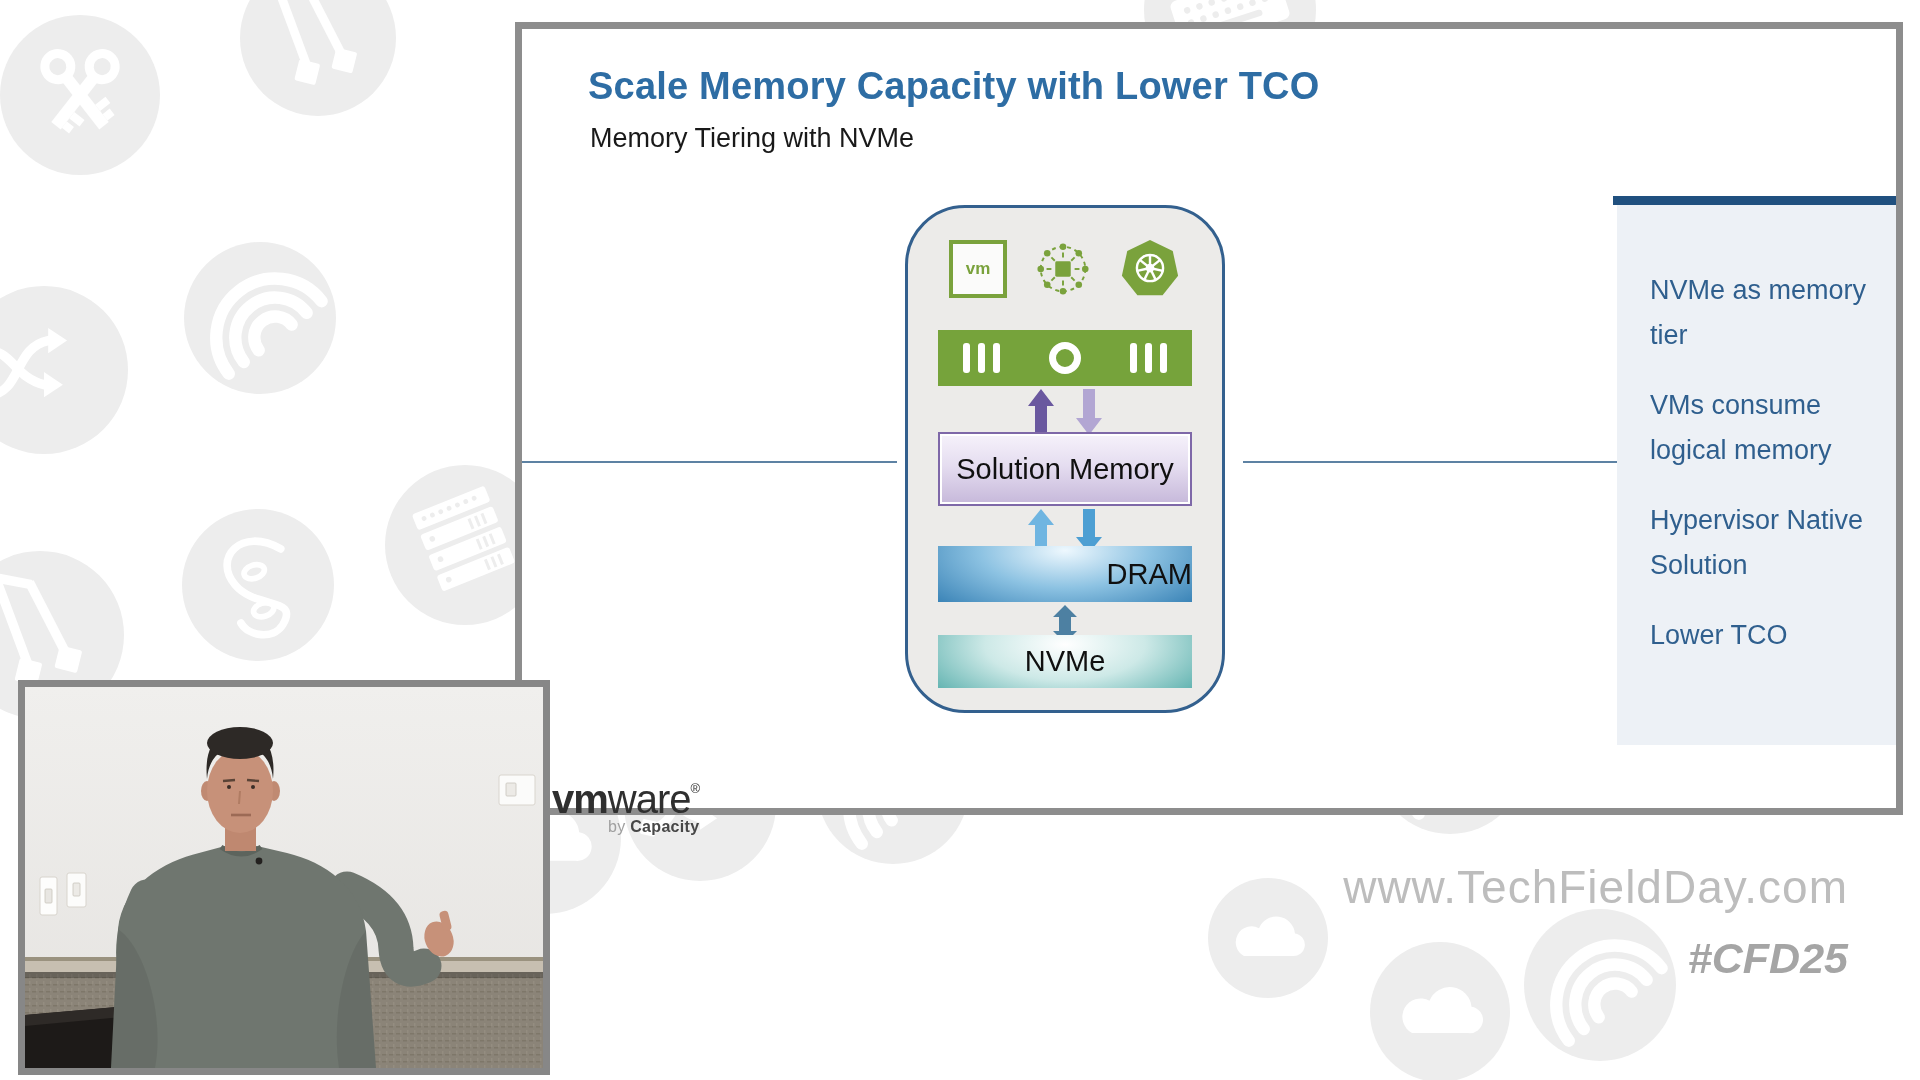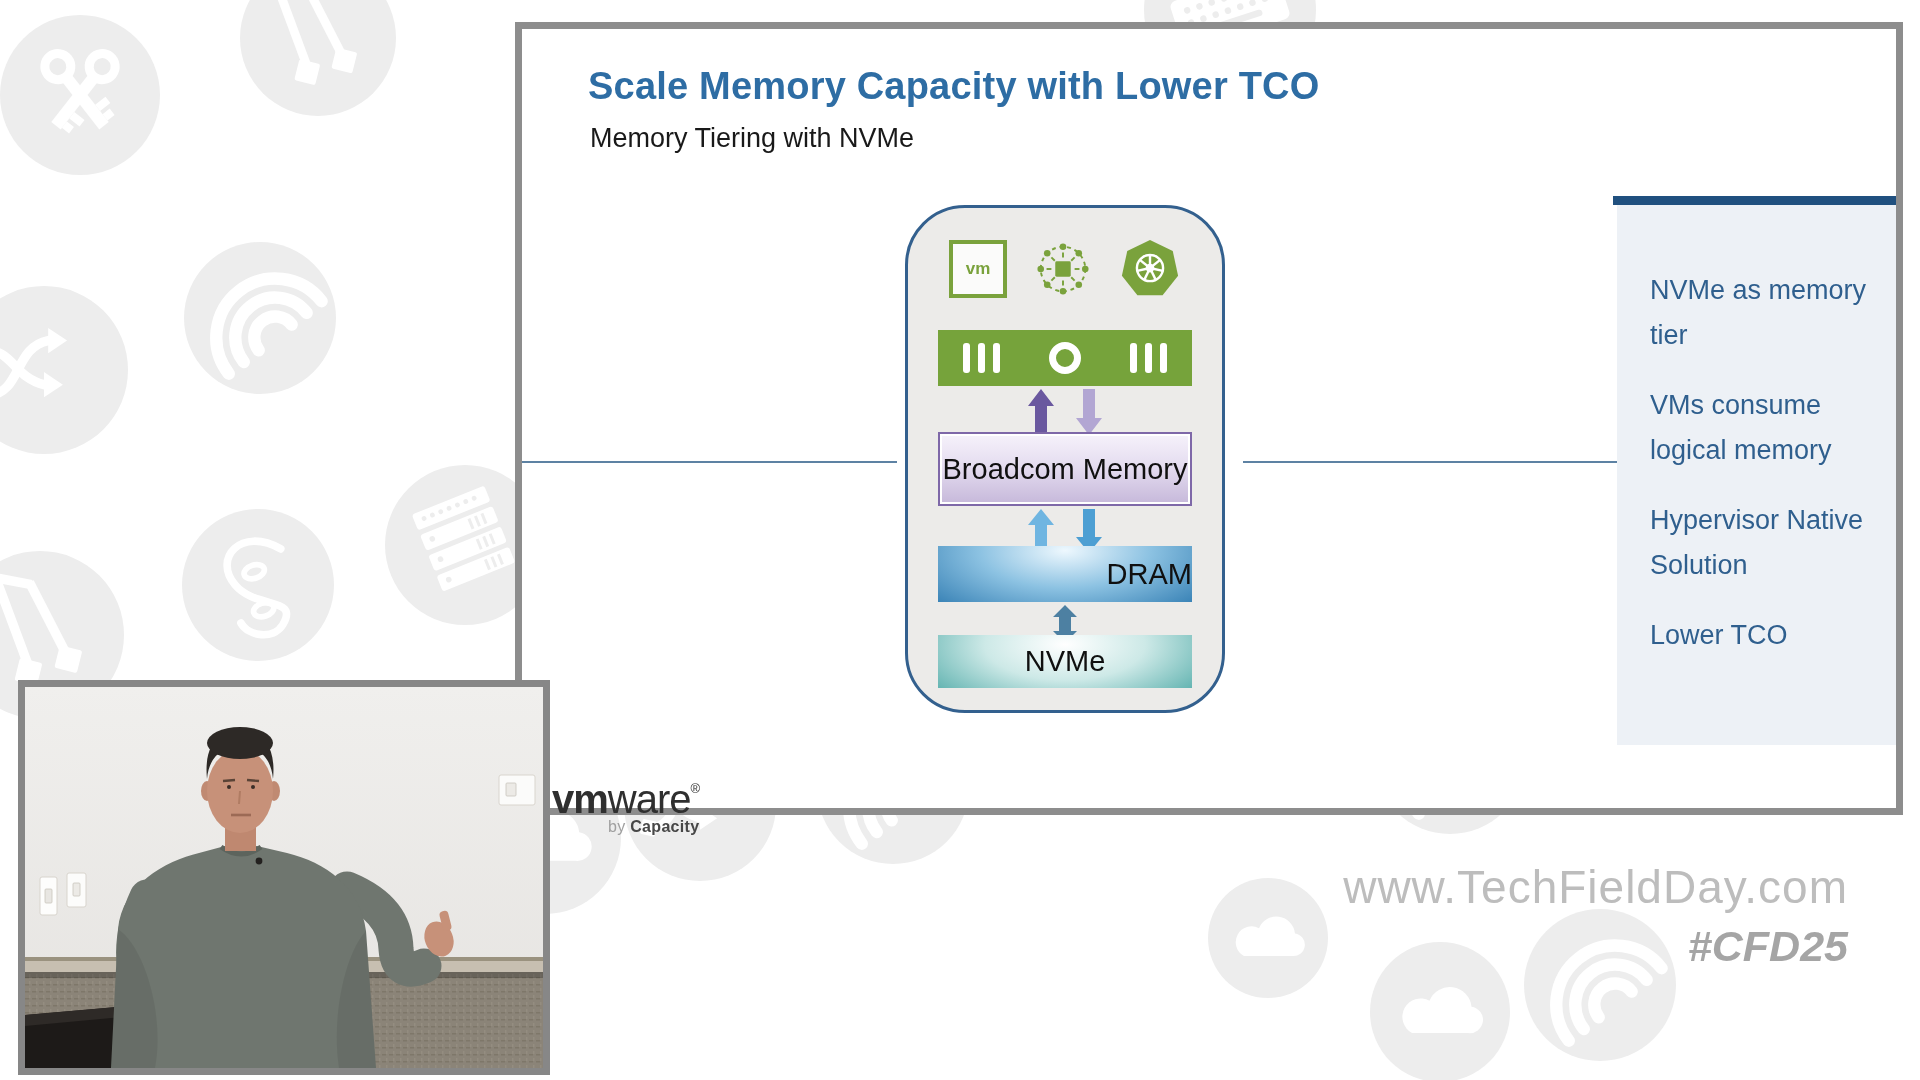--- a/index.html
+++ b/index.html
@@ -47,21 +47,21 @@
   .vmlogo{position:absolute;left:30px;top:740px;color:#2f2f2f;}
   .vmlogo .brand{font-size:40px;letter-spacing:-1px;line-height:40px;}
   .vmlogo .b{font-weight:bold;}
   .vmlogo sup{font-size:13px;vertical-align:20px;}
   .vmlogo .byline{margin:-1px 0 0 56px;font-size:16px;letter-spacing:.3px;}
   .vmlogo .byline .by{color:#a0a0a0;}
   .vmlogo .byline .bc{color:#474747;font-weight:bold;}
   
   .watermark{position:absolute;right:86px;top:860px;text-align:right;z-index:1;}
   .watermark .url{font-size:46px;color:#bdbdbd;letter-spacing:1px;}
-  .watermark .tag{font-size:43px;color:#a5a5a5;font-weight:bold;font-style:italic;margin-top:8px;}
+  .watermark .tag{font-size:43px;color:#a5a5a5;font-weight:bold;font-style:italic;margin-top:20px;}
   
   .webcam{position:absolute;left:18px;top:680px;width:532px;height:395px;border:7px solid #878787;
           box-sizing:border-box;background:#f3f2f0;z-index:3;}
 </style>
 </head>
 <body>
 
 <div class="stage">
 
   <svg width="0" height="0" style="position:absolute">
@@ -292,21 +292,21 @@
       <div class="arrow-pair ap-purple">
         <svg width="26" height="46" viewBox="0 0 26 46">
           <polygon points="13,0 26,17 19,17 19,46 7,46 7,17 0,17" fill="#6a589f"></polygon>
           </svg>
         <svg width="26" height="46" viewBox="0 0 26 46">
           <polygon points="13,46 26,29 19,29 19,0 7,0 7,29 0,29" fill="#b2a6d3"></polygon>
           </svg>
       </div>
 
       <div class="layer lm">
-        <span>Broadcom Memory</span>
+        <span>Solution Memory</span>
       </div>
 
       <div class="arrow-pair ap-blue">
         <svg width="26" height="44" viewBox="0 0 26 44">
           <polygon points="13,0 26,16 19,16 19,44 7,44 7,16 0,16" fill="#6fb5e1"></polygon>
           </svg>
         <svg width="26" height="44" viewBox="0 0 26 44">
           <polygon points="13,44 26,28 19,28 19,0 7,0 7,28 0,28" fill="#4d9fd3"></polygon>
           </svg>
       </div>

